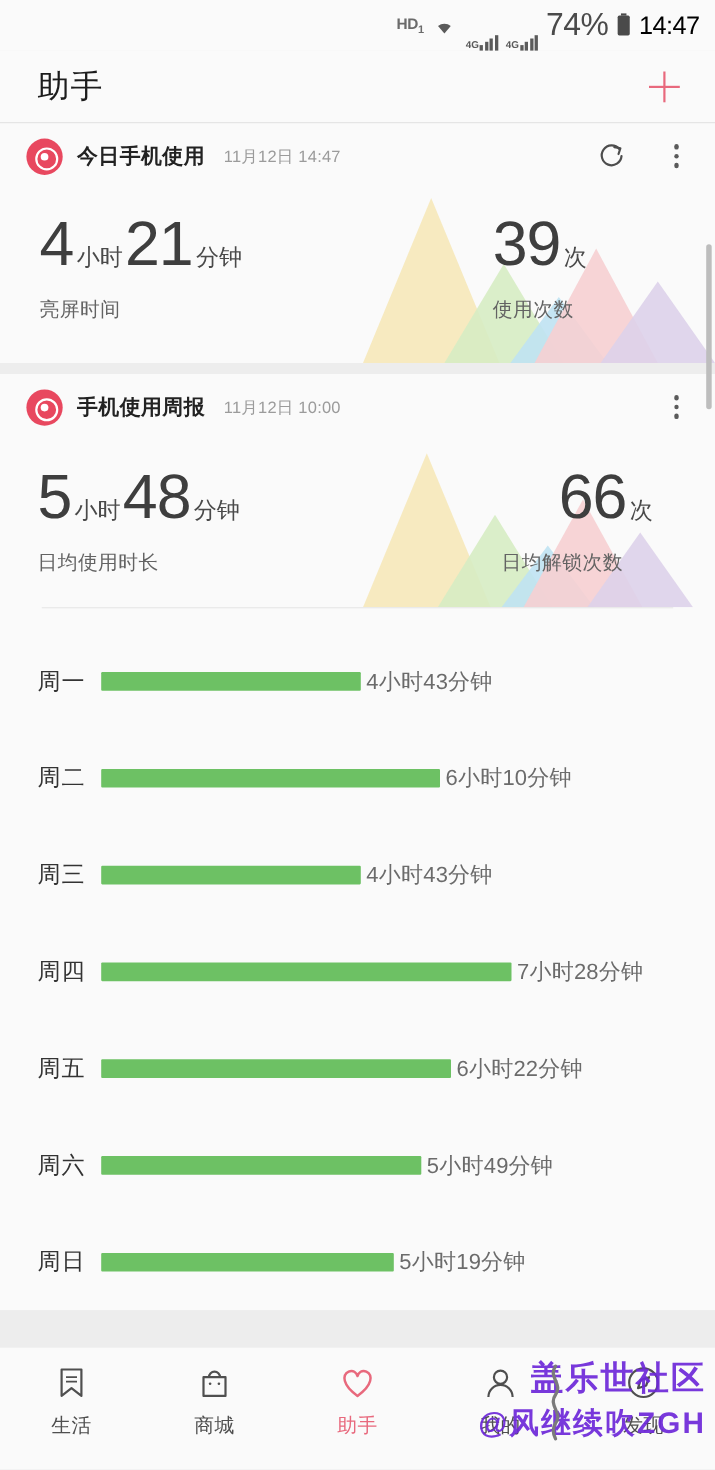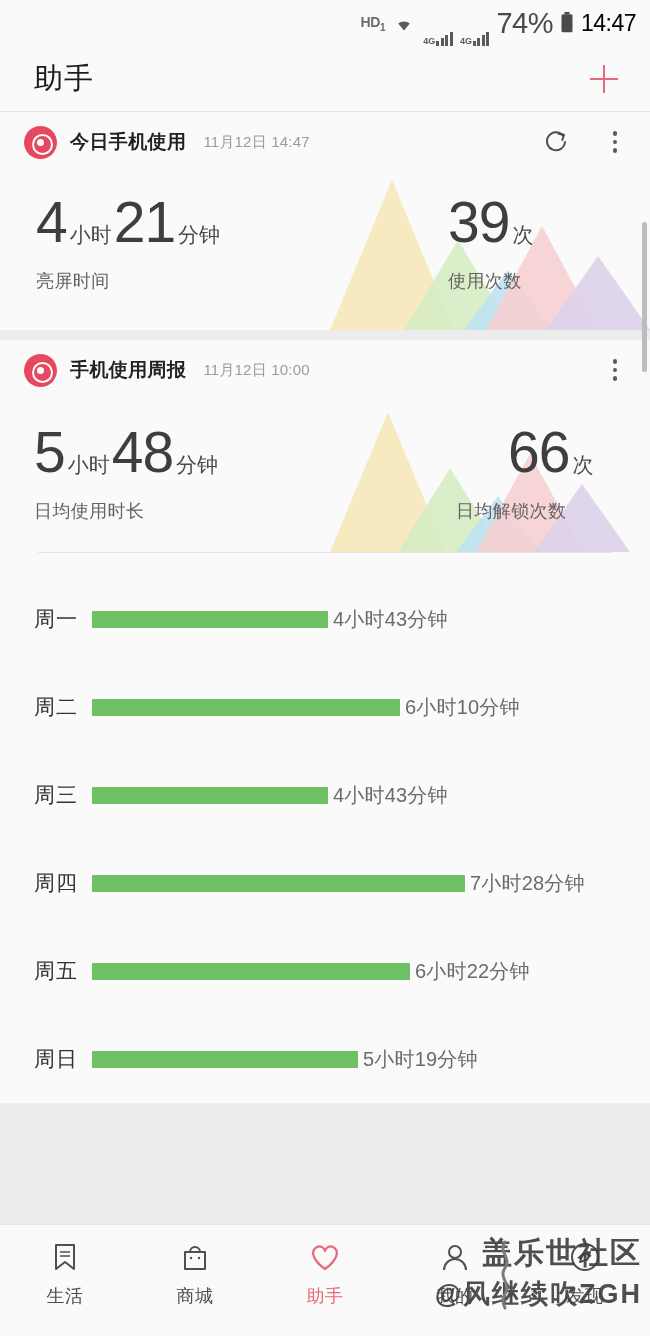--- a/index.html
+++ b/index.html
@@ -105,21 +105,21 @@
   .bottomnav{
     position:absolute; bottom:0; left:0; right:0; height:112px; background:#fafafa;
     border-top:1px solid #e8e8e8; display:flex; align-items:flex-start; padding-top:14px;
   }
   .nav-item{ flex:1; display:flex; flex-direction:column; align-items:center; gap:9px; cursor:pointer;}
   .nav-ico{ height:36px; display:flex; align-items:center; justify-content:center;}
   .nav-label{ font-size:18px; color:#4f4f4f; letter-spacing:.5px;}
   .nav-item.active .nav-label{ color:#e8697d; }
 
   
-  .wm{ position:absolute; pointer-events:none; color:#404040; font-weight:700;
+  .wm{ position:absolute; pointer-events:none; color:#6d28d9; font-weight:700;
        letter-spacing:2px; opacity:.92; }
   .wm1{ right:8px; bottom:62px; font-size:30px;}
   .wm2{ right:8px; bottom:24px; font-size:27px;}
   .wm-squiggle{ position:absolute; right:128px; bottom:26px; width:34px; height:70px;}
 </style>
 </head>
 <body>
 
 <div id="app">
 
@@ -290,20 +290,27 @@
             <div class="bar-val">7小时28分钟</div>
           </div>
           <div class="bar-row">
             <div class="bar-day">周五</div>
             <div class="bar-track" style="width:318px">
               <div class="bar-fill" style="width:318px;background:#6dc164"></div>
             </div>
             <div class="bar-val">6小时22分钟</div>
           </div>
           <div class="bar-row">
+            <div class="bar-day">周六</div>
+            <div class="bar-track" style="width:291px">
+              <div class="bar-fill" style="width:291px;background:#6dc164"></div>
+            </div>
+            <div class="bar-val">5小时49分钟</div>
+          </div>
+          <div class="bar-row">
             <div class="bar-day">周日</div>
             <div class="bar-track" style="width:266px">
               <div class="bar-fill" style="width:266px;background:#6dc164"></div>
             </div>
             <div class="bar-val">5小时19分钟</div>
           </div>
         </div>
     </div>
 
     <div class="vscroll"></div>

